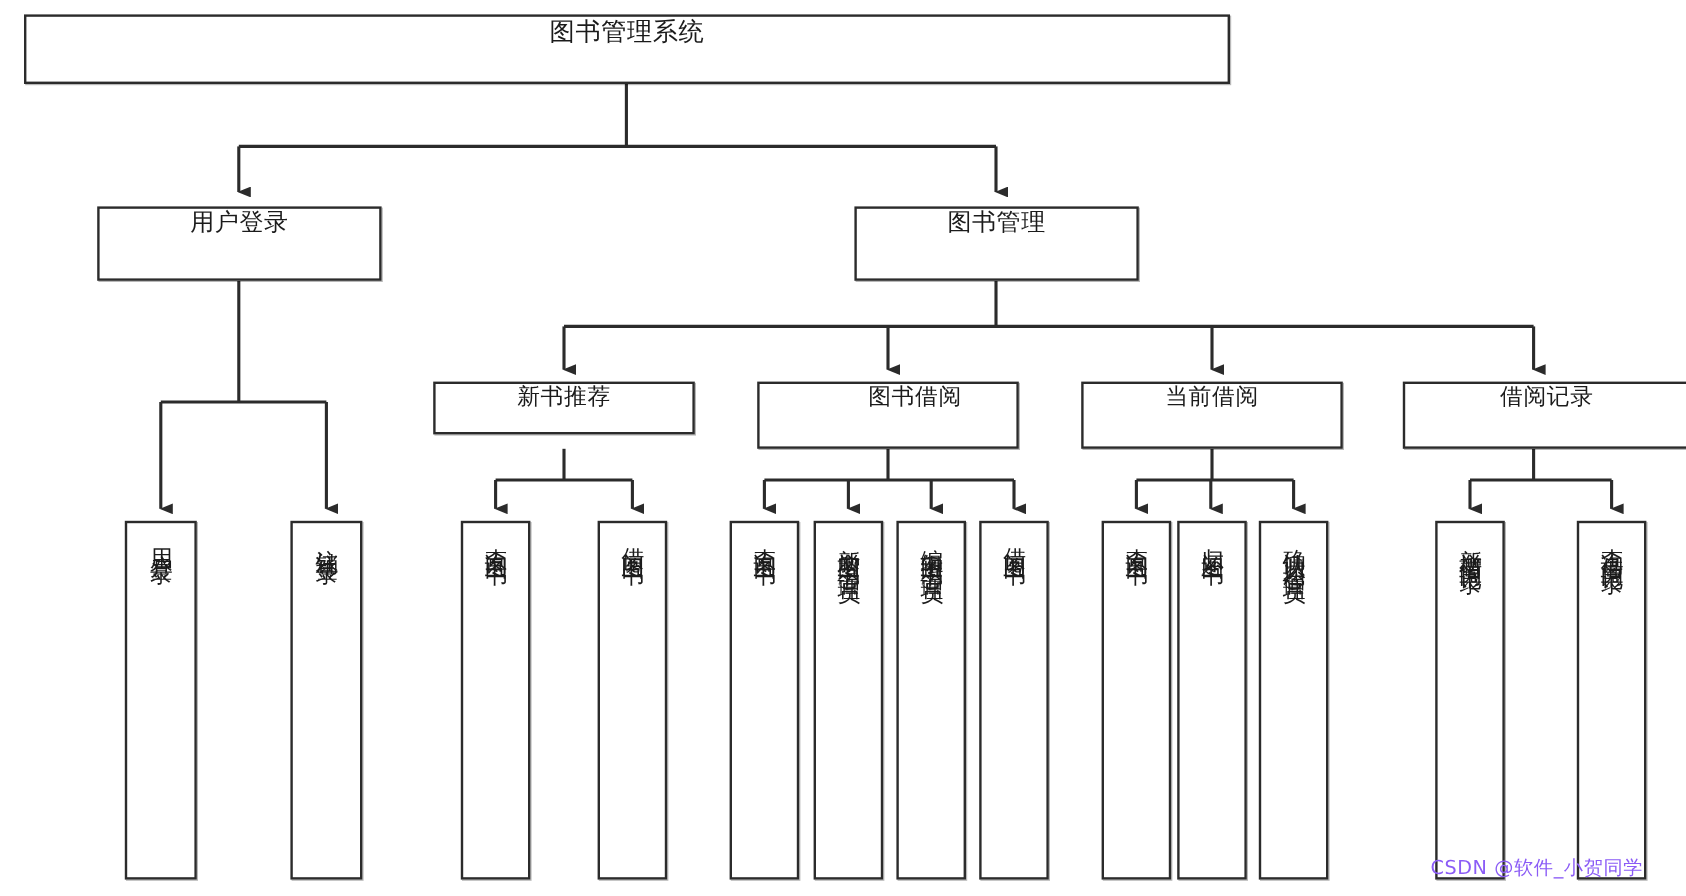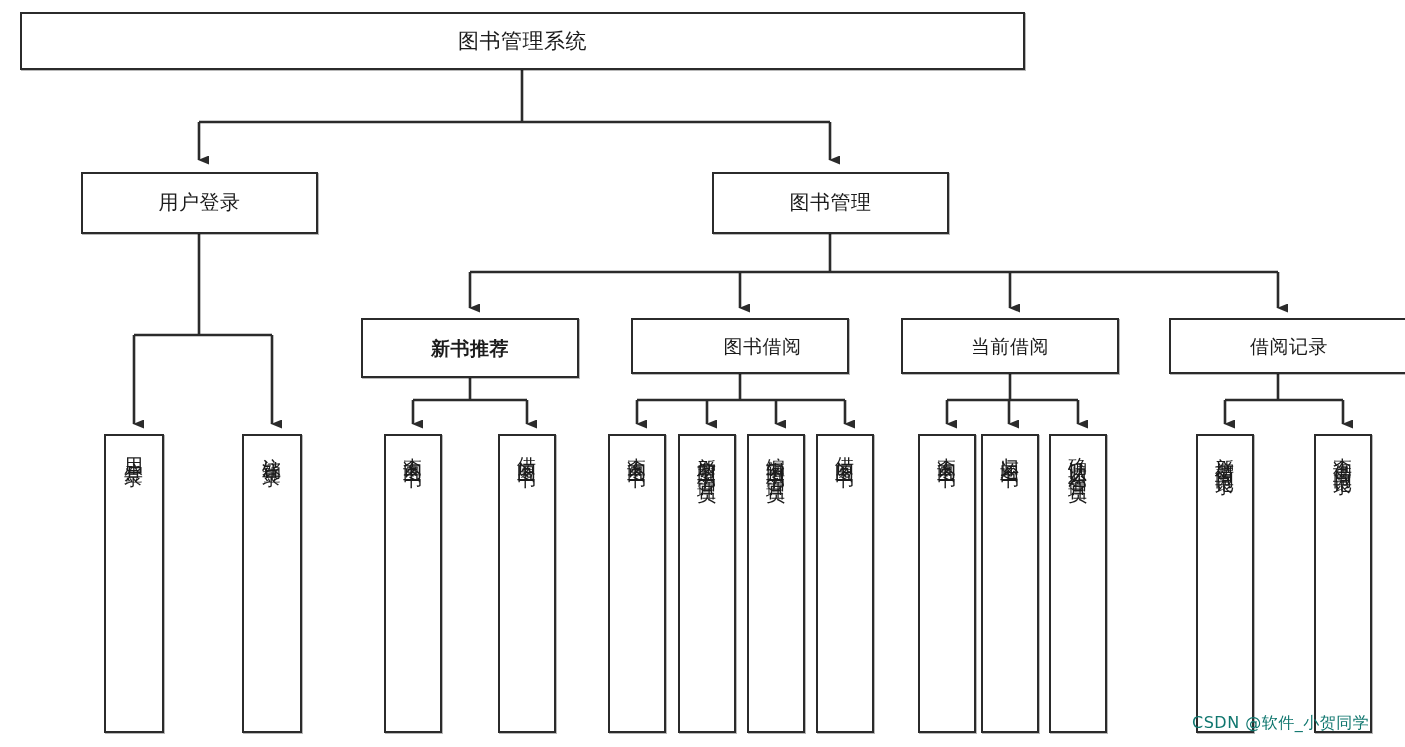--- a/index.html
+++ b/index.html
@@ -22,21 +22,21 @@
     width: 1405px;
     height: 747px;
   }
   .node {
     position: absolute;
     box-sizing: border-box;
     background: #ffffff;
     border: 2px solid #2b2b2b;
     box-shadow: 1px 1px 0 rgba(0,0,0,0.28);
     display: flex;
-    align-items: center;
+    align-items: flex-start;
     justify-content: center;
     color: #1b1b1b;
     z-index: 3;
   }
   .node .lbl {
     display: block;
     text-align: center;
     line-height: 1.18;
     white-space: nowrap;
   }
@@ -67,21 +67,21 @@
     width: 1405px;
     height: 747px;
     z-index: 1;
     pointer-events: none;
   }
   #watermark {
     position: absolute;
     left: 1192px;
     top: 713px;
     font-size: 16px;
-    color: #0f766e;
+    color: #8b5cf6;
     z-index: 6;
     white-space: nowrap;
     letter-spacing: 0.5px;
   }
 </style>
 </head>
 <body>
 
 <div id="canvas">
 
@@ -139,21 +139,21 @@
     <span class="lbl">图书管理系统</span>
   </div>
 
   <div class="node h lvl2" style="left:81px; top:172px; width:237px; height:62px;">
     <span class="lbl">用户登录</span>
   </div>
   <div class="node h lvl2" style="left:712px; top:172px; width:237px; height:62px;">
     <span class="lbl">图书管理</span>
   </div>
 
-  <div class="node h lvl3" style="left:361px; top:318px; width:218px; height:60px;font-weight:bold;">
+  <div class="node h lvl3" style="left:361px; top:318px; width:218px; height:44px;">
     <span class="lbl">新书推荐</span>
   </div>
   <div class="node h lvl3" style="left:631px; top:318px; width:218px; height:56px;padding-left:45px;">
     <span class="lbl">图书借阅</span>
   </div>
   <div class="node h lvl3" style="left:901px; top:318px; width:218px; height:56px;">
     <span class="lbl">当前借阅</span>
   </div>
   <div class="node h lvl3" style="left:1169px; top:318px; width:240px; height:56px;">
     <span class="lbl">借阅记录</span>

